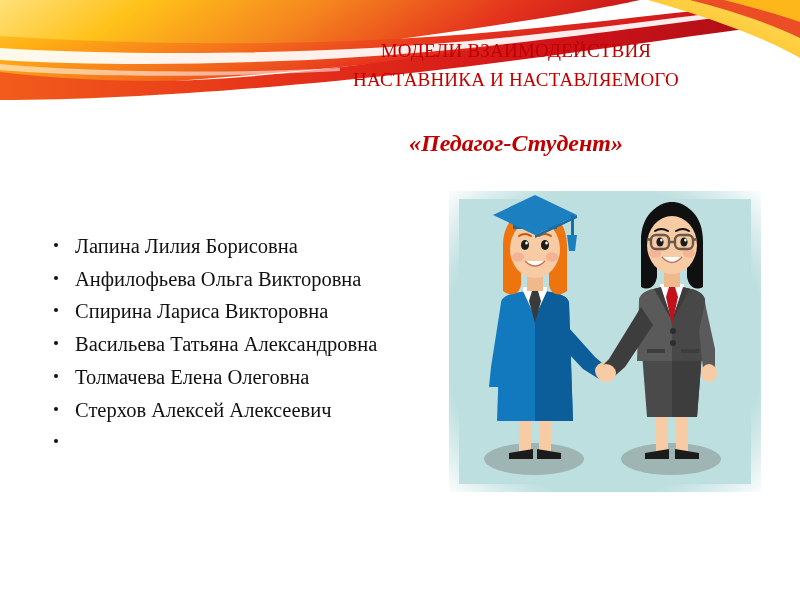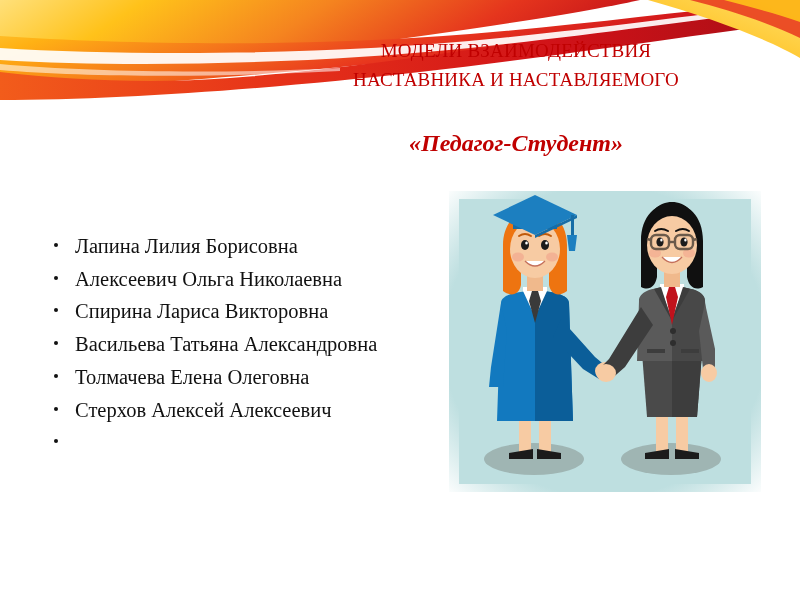--- a/index.html
+++ b/index.html
@@ -163,21 +163,21 @@
 
   <div class="subtitle">«Педагог-Студент»</div>
 
   <ul class="bullets">
     <li>
       <span class="dot"></span>
       <span>Лапина Лилия Борисовна</span>
     </li>
     <li>
       <span class="dot"></span>
-      <span>Алексеевич Ольга Николаевна</span>
+      <span>Анфилофьева Ольга Викторовна</span>
     </li>
     <li>
       <span class="dot"></span>
       <span>Спирина Лариса Викторовна</span>
     </li>
     <li>
       <span class="dot"></span>
       <span>Васильева Татьяна Александровна</span>
     </li>
     <li>

